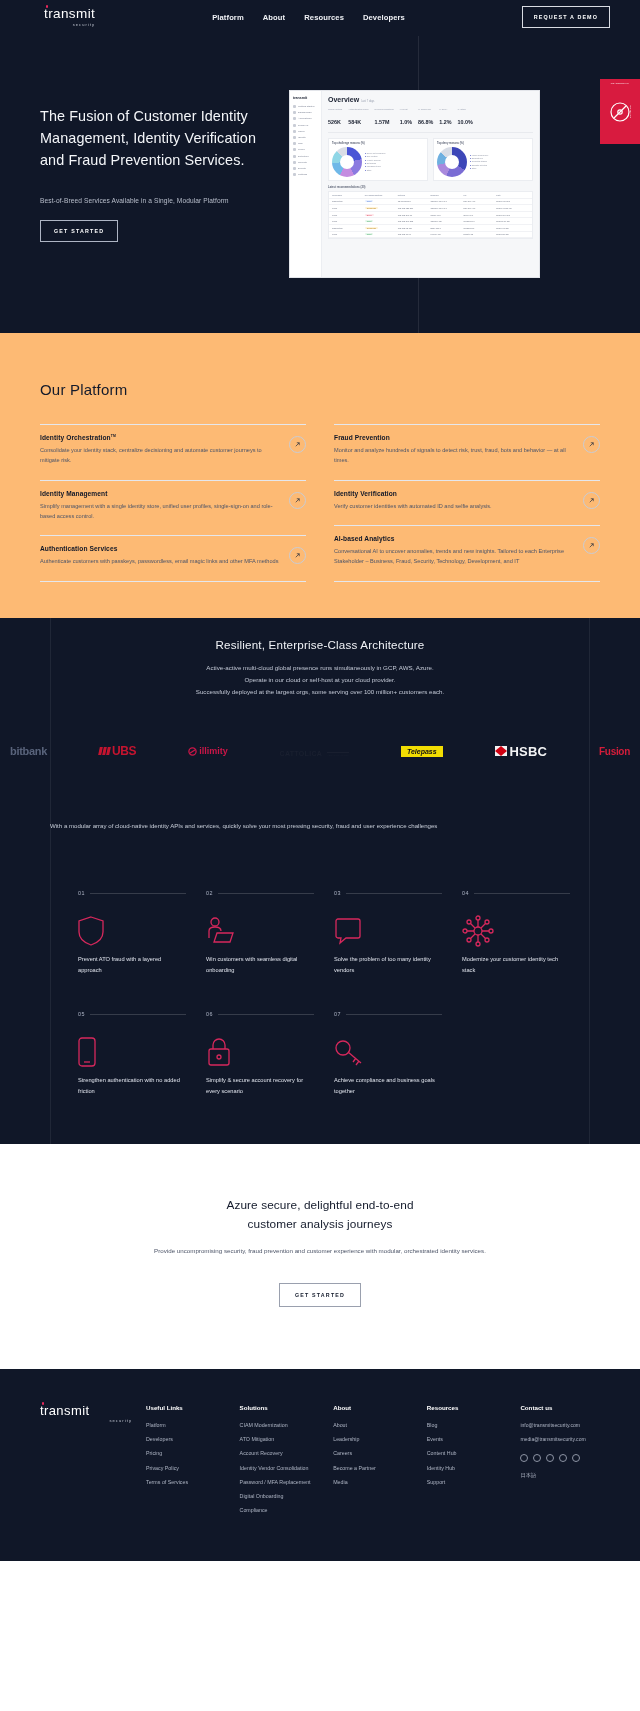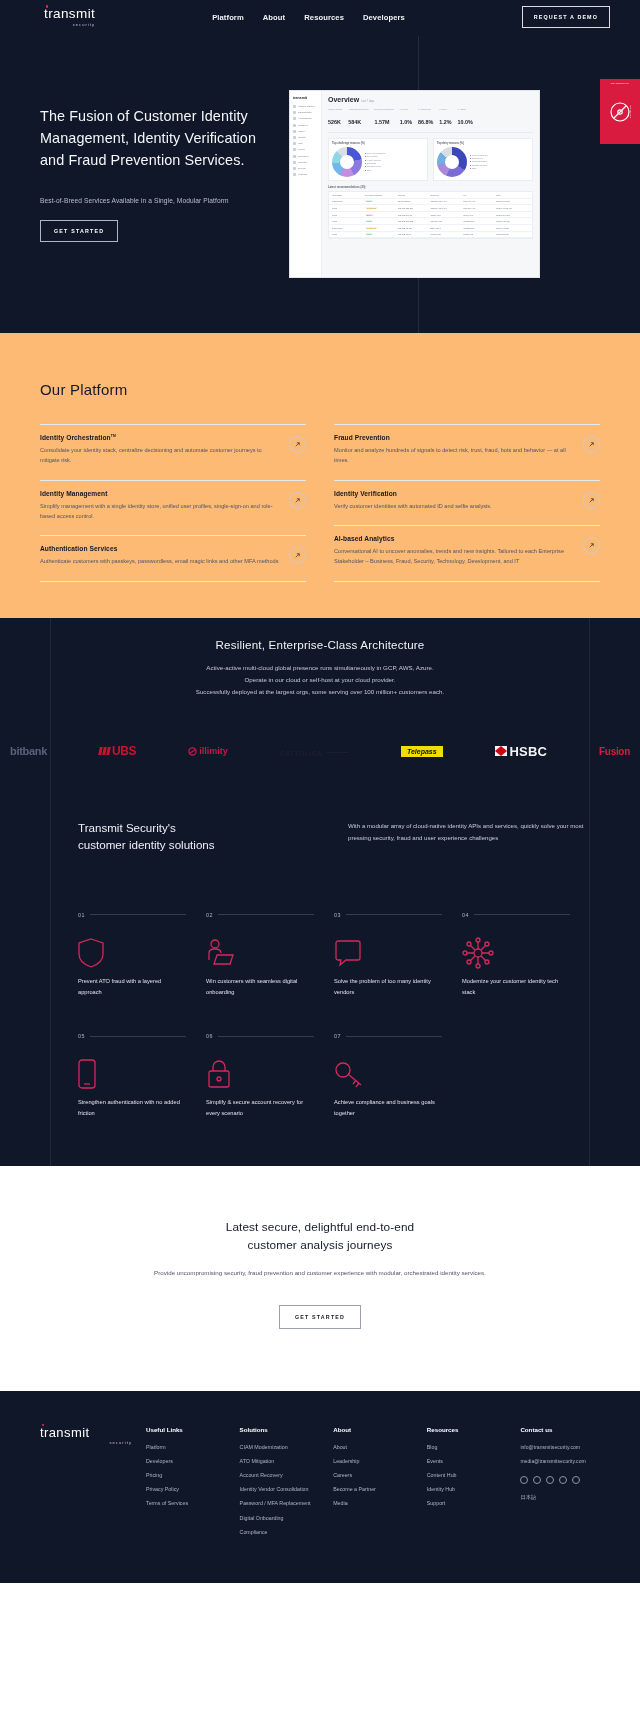--- a/index.html
+++ b/index.html
@@ -498,24 +498,20 @@
     <span class="brand b-telepass">Telepass</span>
     <span class="brand b-hsbc">
       <span class="hx"></span>
       <span>HSBC</span>
     </span>
     <span class="brand b-samsung">Fusion</span>
   </div>
 
   <div class="sol">
     <div class="sol-top">
-      <div class="sol-h">
-        <span>Transmit Security's</span><br>
-        <span>customer identity solutions</span>
-      </div>
       <div class="sol-p">With a modular array of cloud-native identity APIs and services, quickly solve your most pressing security, fraud and user experience challenges</div>
     </div>
 
     <div class="sol-grid">
       <div class="sol-card">
         <div class="num-row">
             <span class="num">01</span>
             <span class="rule"></span>
           </div>
         <div class="sol-icon">
@@ -616,21 +612,21 @@
         <div class="cap">Achieve compliance and business goals together</div>
       </div>
       <div class="sol-card"></div>
     </div>
   </div>
   <div style="height:48px"></div>
 </section>
 
 <section class="cta">
   <h2>
-    <span>Latest secure, delightful end-to-end</span><br>
+    <span>Azure secure, delightful end-to-end</span><br>
     <span>customer analysis journeys</span>
   </h2>
   <p>Provide uncompromising security, fraud prevention and customer experience with modular, orchestrated identity services.</p>
   <button class="cta-btn">GET STARTED</button>
 </section>
 
 <footer>
   <div class="f-logo">
     <div class="logo" style="margin-left:0">
       <span class="logo-word">transmit<span class="dot"></span></span>

